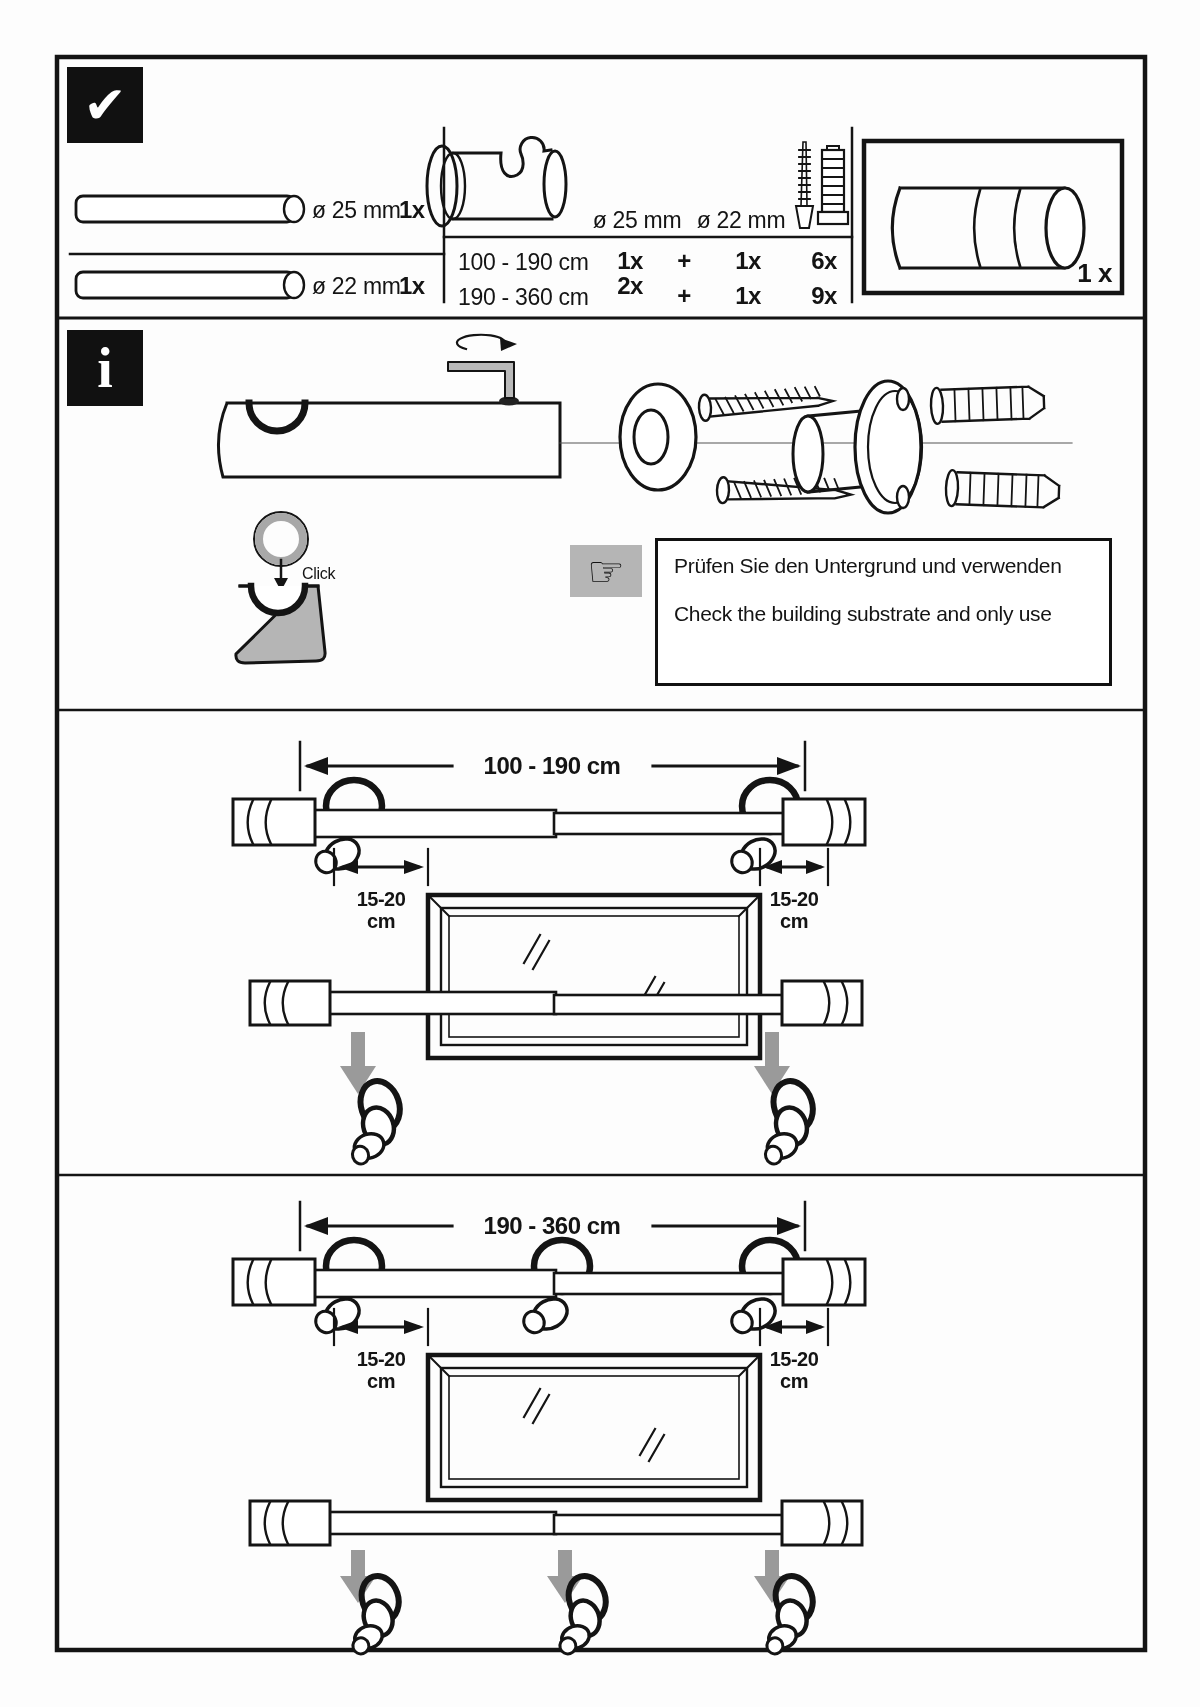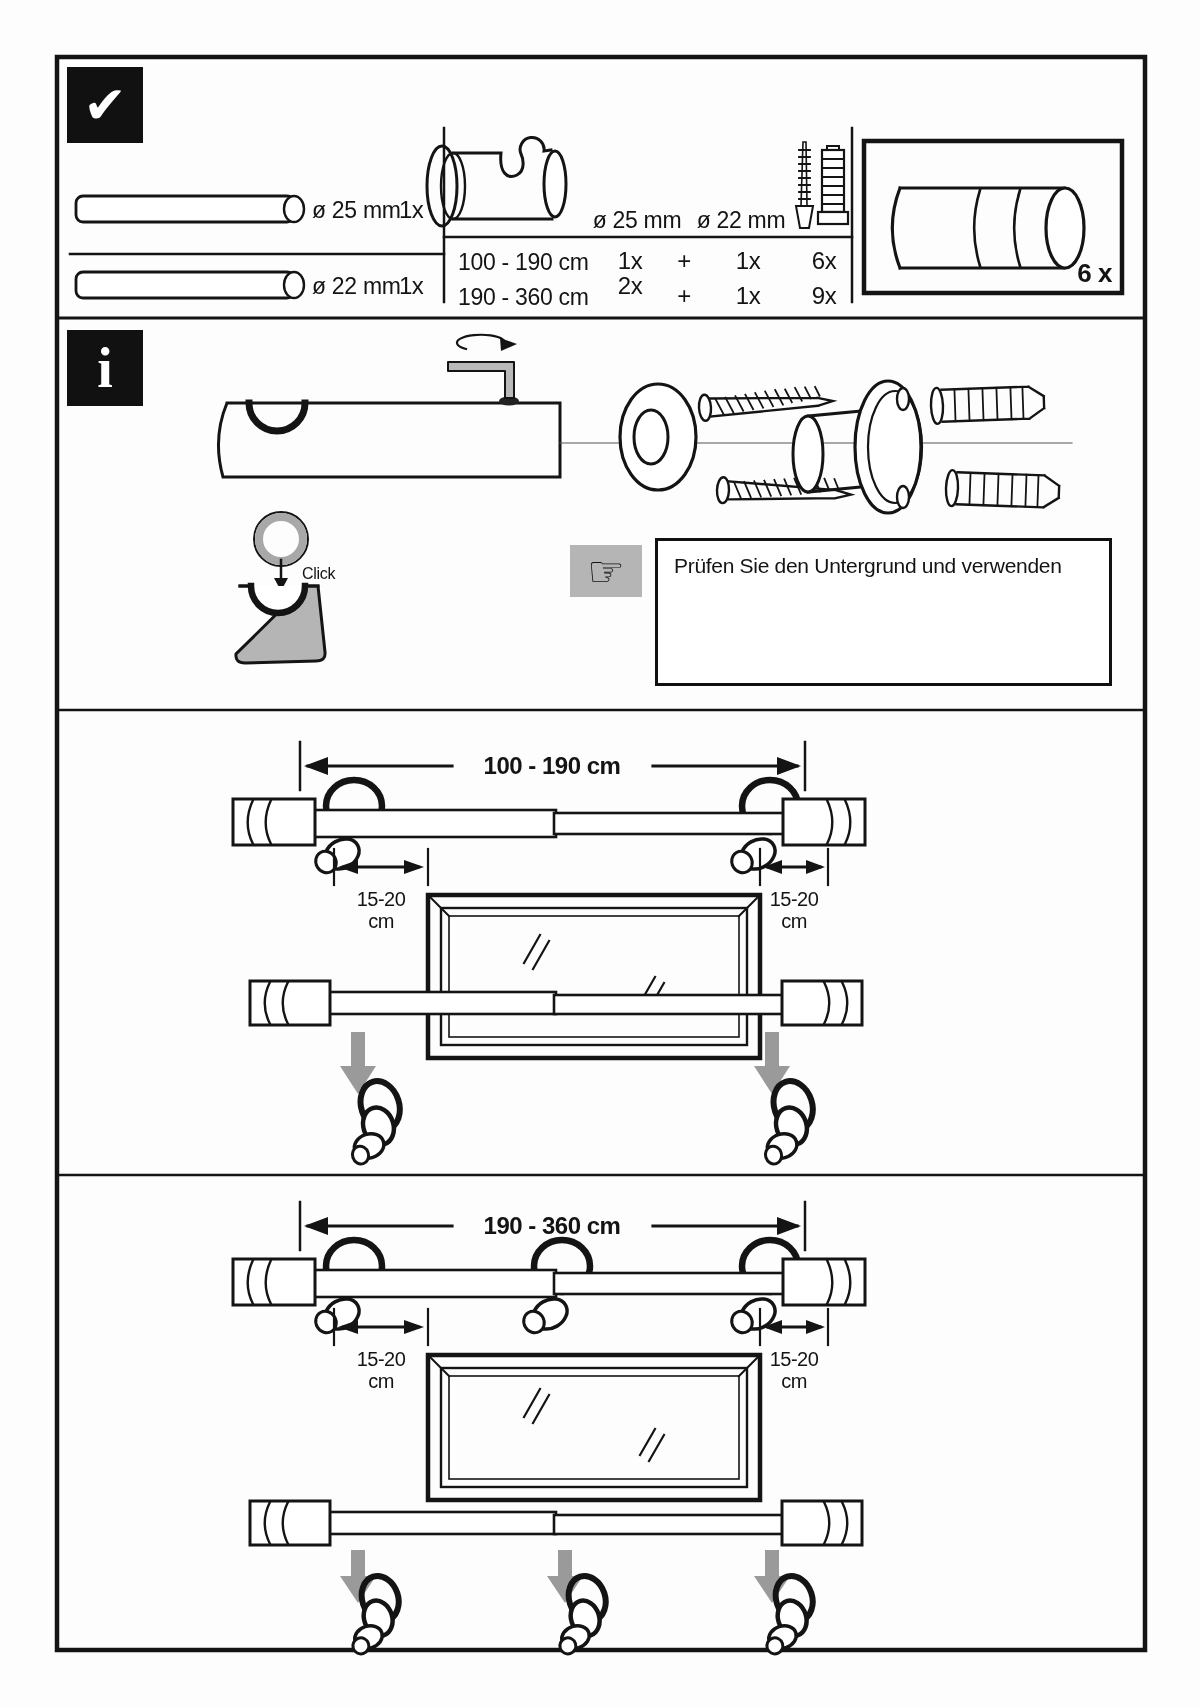--- a/index.html
+++ b/index.html
@@ -3,23 +3,23 @@
 <meta charset="utf-8">
 <style>
   html,body{margin:0;padding:0}
   body{width:1200px;height:1707px;position:relative;background:#fdfdfd;
        font-family:"Liberation Sans",sans-serif;color:#141414;overflow:hidden}
   .abs{position:absolute;white-space:nowrap}
   .ctr{transform:translateX(-50%)}
   .rgt{transform:translateX(-100%)}
   .lbl{font-size:23px;letter-spacing:-0.3px}
   .hdr{font-size:23px;letter-spacing:-0.3px}
-  .qty{font-size:24px;font-weight:400;letter-spacing:-0.5px}
+  .qty{font-size:24px;font-weight:700;letter-spacing:-0.5px}
   .dim{font-size:24px;font-weight:700;letter-spacing:-0.5px}
-  .sub{font-size:20px;font-weight:400;letter-spacing:-0.5px}
+  .sub{font-size:20px;font-weight:700;letter-spacing:-0.5px}
   .click{font-size:16px;letter-spacing:-0.3px}
   .capqty{font-size:26px;font-weight:700;letter-spacing:-0.5px}
   .icon-box{position:absolute;background:#111;color:#fff;display:flex;
             align-items:center;justify-content:center}
   .note-box{position:absolute;left:655px;top:538px;width:457px;height:148px;
             border:3.5px solid #111;box-sizing:border-box;background:#fff;
             padding:12px 0 8px 16px;font-size:21px;line-height:26px;letter-spacing:-0.3px}
   .note-box .gap{height:22px}
   .hand-box{position:absolute;left:570px;top:545px;width:72px;height:52px;
             background:#b5b5b5;display:flex;align-items:center;justify-content:center;
@@ -346,27 +346,28 @@
 <div class="abs qty ctr" style="left:684px;top:247px">+</div>
 <div class="abs qty ctr" style="left:748px;top:247px">1x</div>
 <div class="abs qty ctr" style="left:824px;top:247px">6x</div>
 
 <div class="abs lbl" style="left:458px;top:284px">190 - 360 cm</div>
 <div class="abs qty ctr" style="left:630px;top:272px">2x</div>
 <div class="abs qty ctr" style="left:684px;top:282px">+</div>
 <div class="abs qty ctr" style="left:748px;top:282px">1x</div>
 <div class="abs qty ctr" style="left:824px;top:282px">9x</div>
 
-<div class="abs capqty rgt" style="left:1112px;top:258px">6 x</div>
+<div class="abs capqty rgt" style="left:1112px;top:258px">1 x</div>
 
 <div class="abs click" style="left:302px;top:565px">Click</div>
 <div class="hand-box">☞</div>
 <div class="note-box">
   <div class="note-line">Prüfen Sie den Untergrund und verwenden</div>
   <div class="gap"></div>
+  <div class="note-line">Check the building substrate and only use</div>
 </div>
 
 <div class="abs dim ctr" style="left:552px;top:752px">100 - 190 cm</div>
 <div class="abs sub ctr" style="left:381px;top:888px">15-20</div>
 <div class="abs sub ctr" style="left:381px;top:910px">cm</div>
 <div class="abs sub ctr" style="left:794px;top:888px">15-20</div>
 <div class="abs sub ctr" style="left:794px;top:910px">cm</div>
 
 <div class="abs dim ctr" style="left:552px;top:1212px">190 - 360 cm</div>
 <div class="abs sub ctr" style="left:381px;top:1348px">15-20</div>

